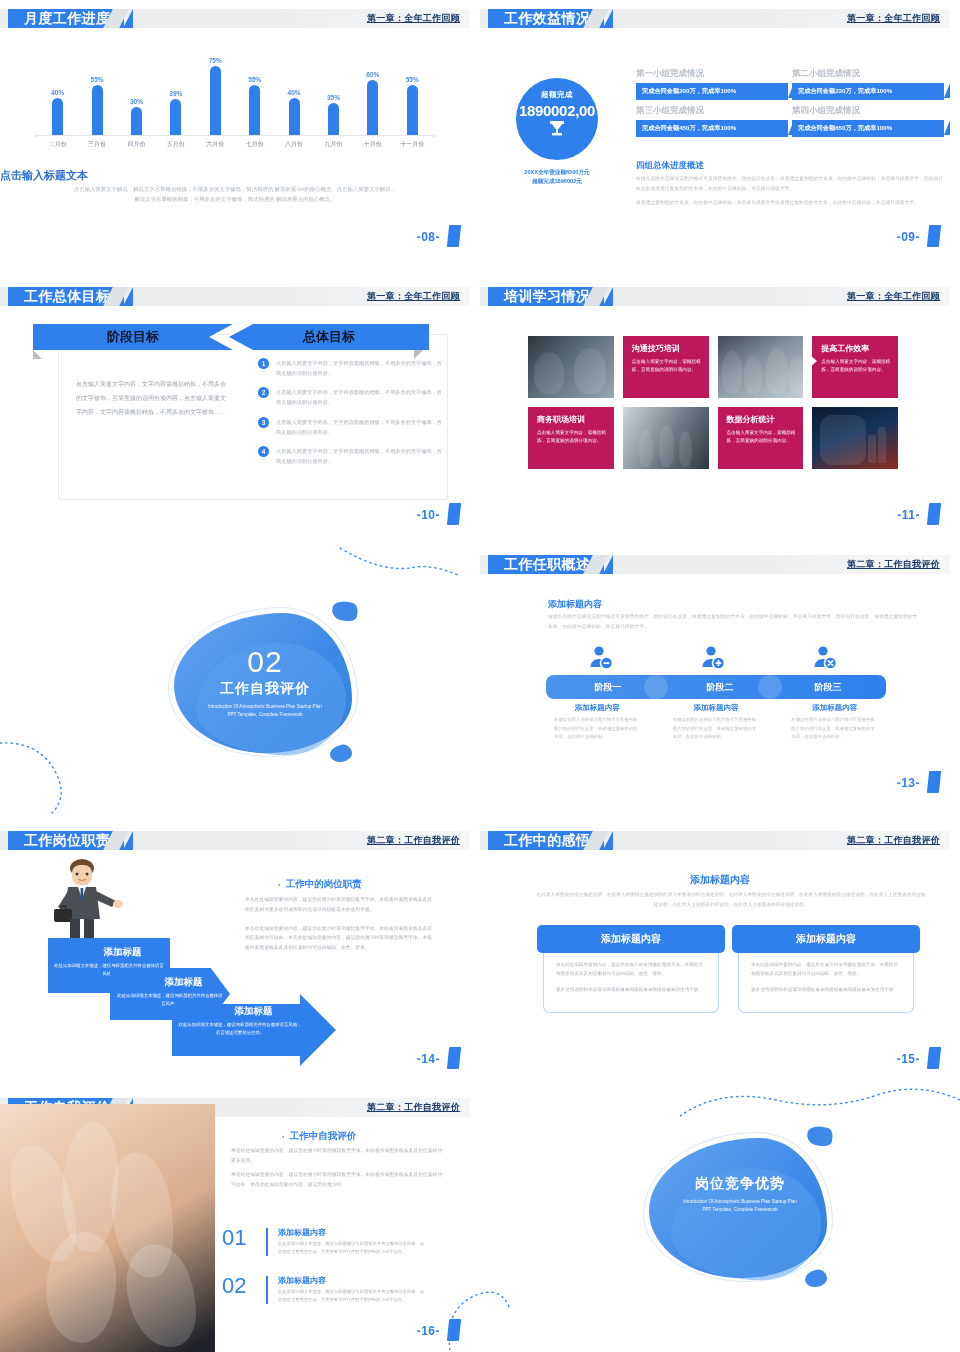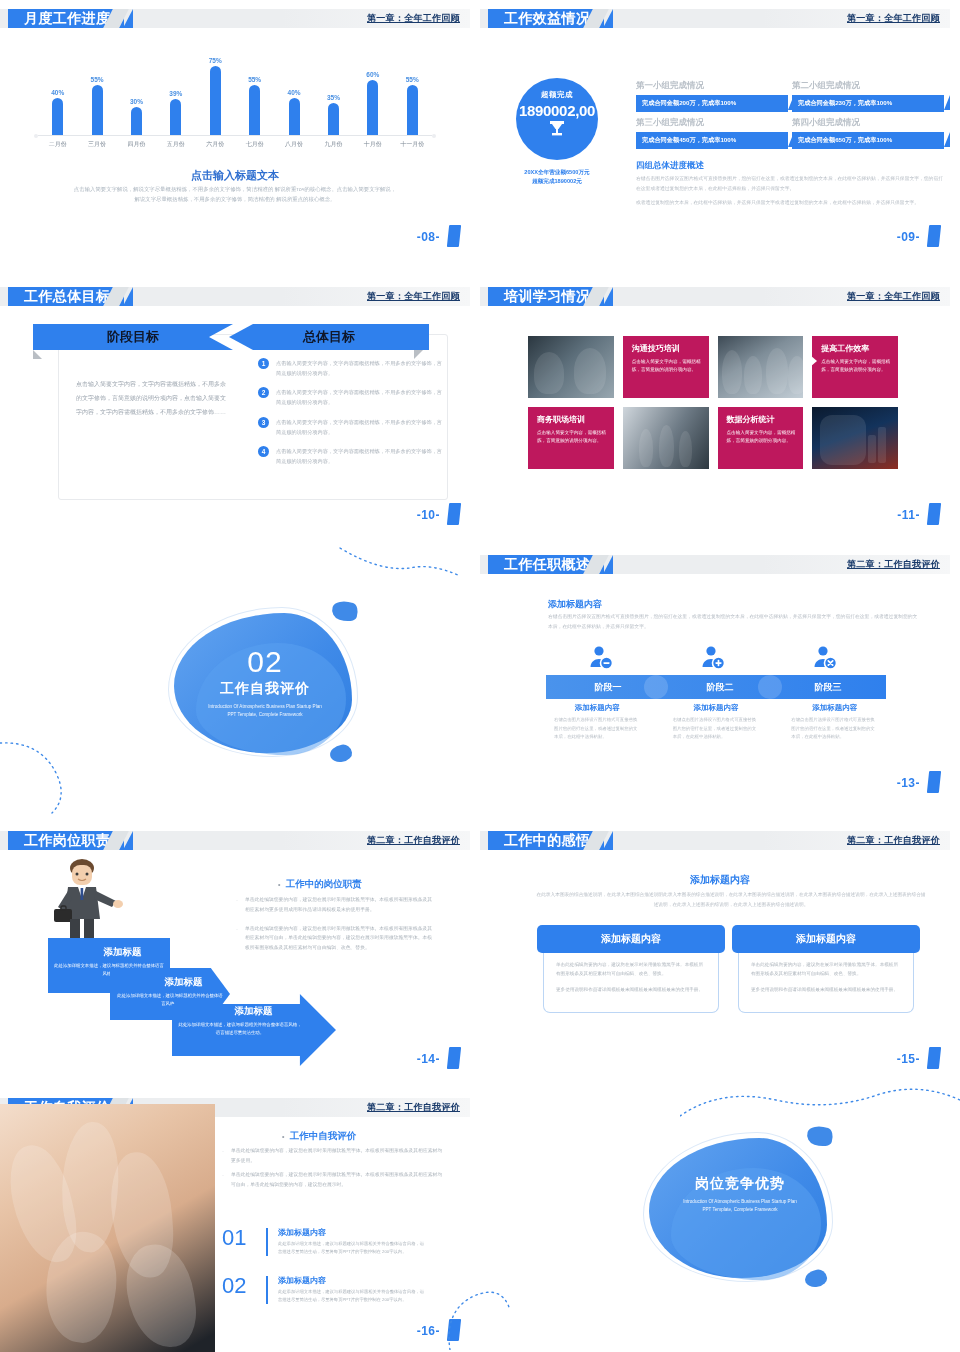--- a/index.html
+++ b/index.html
@@ -41,35 +41,35 @@
      border-radius:50%;background:#eceef1;}
   .axis:before{left:-4px;} .axis:after{right:-4px;}
   .bars{ position:absolute; left:8px; right:8px; bottom:23px; height:88px;
      display:flex; align-items:flex-end; justify-content:space-around; }
   .barwrap{ width:10%; display:flex; flex-direction:column; align-items:center; }
   .barval{ font-size:6.5px; color:#4a90e2; margin-bottom:2px; font-weight:bold;}
   .bar{ width:11px; background:#2f80ed; border-radius:6px 6px 0 0; }
   .xlabels{ position:absolute; left:8px; right:8px; bottom:4px; height:14px;
      display:flex; justify-content:space-around;}
   .xlabel{ width:10%; text-align:center; font-size:6px; color:#7b8794; }
-  .chart-title{ position:absolute; left:0; right:0; top:168px; text-align:center;
+  .chart-title{ position:absolute; left:0; right:0; top:168px; text-align:left;
      font-size:11px; font-weight:bold; color:#2f6fd0; }
   .chart-desc{ position:absolute; left:72px; right:72px; top:184px; text-align:center;
      font-size:5.4px; line-height:1.85; color:#a9b3bd; }
 
   
   .circle{ position:absolute; left:516px; top:78px; width:82px; height:82px; border-radius:50%;
      background:#2f80ed; color:#fff; text-align:center; padding-top:12px;}
   .circle .c1{ font-size:7.5px; font-weight:bold; letter-spacing:.5px;}
   .circle .c2{ font-size:15px; font-weight:bold; margin-top:2px; letter-spacing:-.3px;}
   .circle .cicon{ margin-top:1px; font-size:15px; line-height:1; }
   .circ-cap{ position:absolute; left:500px; top:168px; width:114px; text-align:center;
      font-size:5.6px; line-height:1.6; color:#2f80ed; font-weight:bold;}
   .grid4{ position:absolute; left:636px; top:68px; width:308px;
-     display:grid; grid-template-columns:1fr 1fr; gap:5px 4px;margin-top:12px;}
+     display:grid; grid-template-columns:1fr 1fr; gap:5px 4px;}
   .g4 .gt{ font-size:8.5px; color:#b9c0c8; font-weight:bold; margin-bottom:3px;}
   .g4 .gb{ background:#2f80ed; color:#fff; font-size:6.2px; font-weight:bold;
      padding:4px 6px; position:relative;}
   .g4 .gb:after{content:"";position:absolute;right:-6px;top:0;width:0;height:0;
      border-style:solid;border-width:0 0 15px 6px;border-color:transparent transparent #2f80ed transparent;}
   .sumtitle{ position:absolute; left:636px; top:160px; font-size:8.5px; font-weight:bold; color:#2f80ed;}
   .sumbody{ position:absolute; left:636px; top:174px; width:308px; font-size:4.8px;
      line-height:2.0; color:#b3bac2;}
   .sumbody p{ margin-bottom:5px; }
 
@@ -131,21 +131,21 @@
   .blobtext .cn{ font-size:14px; font-weight:bold; margin-top:3px; letter-spacing:1px;}
   .blobtext .en{ font-size:4.6px; line-height:1.8; margin-top:5px; opacity:.92;
      width:120px; margin-left:auto; margin-right:auto; text-align:center;}
   .dashcurve{ position:absolute; pointer-events:none; }
 
   
   .s13-title{ position:absolute; left:548px; top:598px; font-size:9px; font-weight:bold; color:#2f80ed;}
   .s13-desc{ position:absolute; left:548px; top:612px; width:370px; font-size:4.8px;
      line-height:2.1; color:#b3bac2;}
   .stagebar{ position:absolute; left:546px; top:675px; width:340px; height:24px;
-     background:linear-gradient(to right,#4a93ec,#2f80ed); border-radius:0;padding-left:26px;}
+     background:linear-gradient(to right,#4a93ec,#2f80ed); border-radius:8px;padding-left:26px;}
   .stagebar .dot{ position:absolute; top:0; width:24px; height:24px; border-radius:50%;
      background:rgba(255,255,255,.16);}
   .stagebar .lbl{ position:absolute; top:0; height:24px; line-height:24px; color:#fff;
      font-size:9px; font-weight:bold; text-align:center; width:100px;}
   .stageicon{ position:absolute; top:645px; width:26px; height:26px; }
   .s13cols{ position:absolute; left:546px; top:703px; width:340px;
      display:grid; grid-template-columns:repeat(3,1fr); gap:16px;}
   .s13col{ text-align:center;}
   .s13col .h{ font-size:7.5px; font-weight:bold; color:#2f80ed; margin-bottom:3px;}
   .s13col .b{ font-size:4.4px; line-height:1.95; color:#b3bac2; text-align:left; padding:0 8px;}

